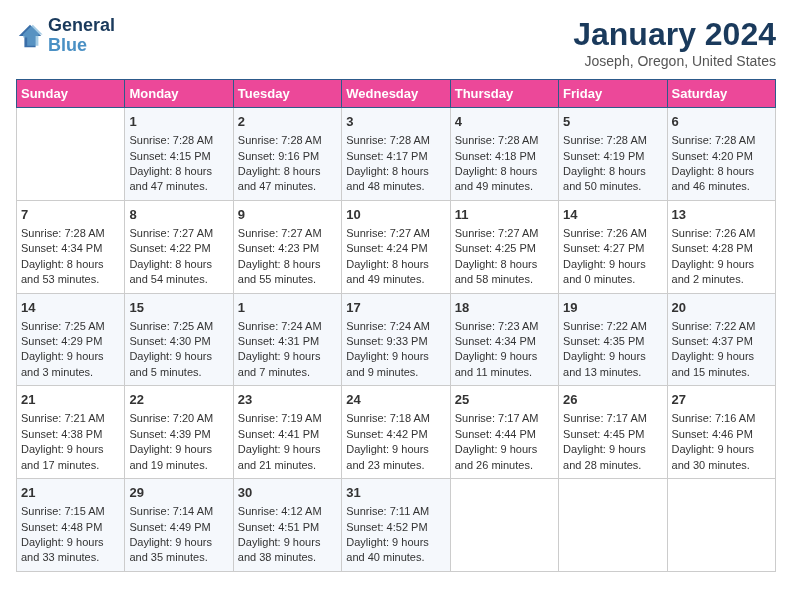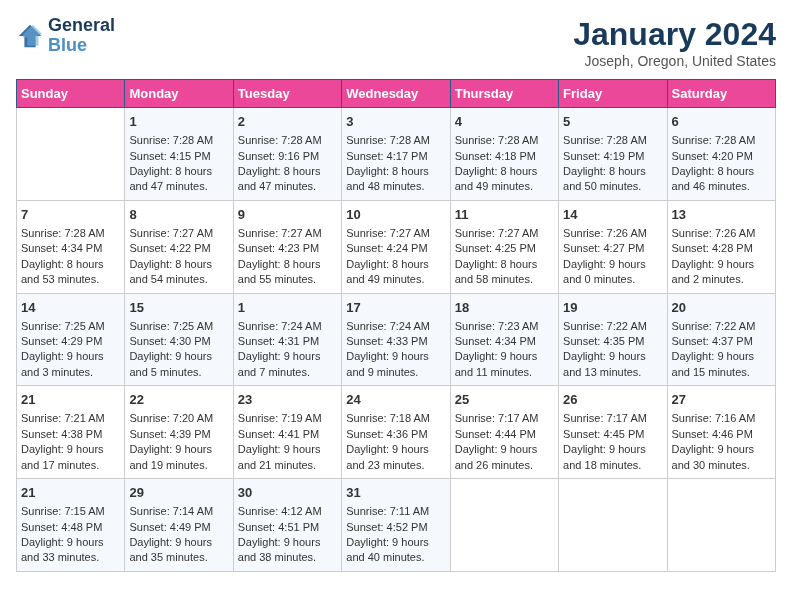--- a/index.html
+++ b/index.html
@@ -214,21 +214,21 @@
         </td>
         <td>
           <span class="day-num">1</span>
           <div>Sunrise: 7:24 AM</div>
           <div>Sunset: 4:31 PM</div>
           <div>Daylight: 9 hours and 7 minutes.</div>
         </td>
         <td>
           <span class="day-num">17</span>
           <div>Sunrise: 7:24 AM</div>
-          <div>Sunset: 4:33 PM</div>
+          <div>Sunset: 9:33 PM</div>
           <div>Daylight: 9 hours and 9 minutes.</div>
         </td>
         <td>
           <span class="day-num">18</span>
           <div>Sunrise: 7:23 AM</div>
           <div>Sunset: 4:34 PM</div>
           <div>Daylight: 9 hours and 11 minutes.</div>
         </td>
         <td>
           <span class="day-num">19</span>
@@ -258,34 +258,34 @@
         </td>
         <td>
           <span class="day-num">23</span>
           <div>Sunrise: 7:19 AM</div>
           <div>Sunset: 4:41 PM</div>
           <div>Daylight: 9 hours and 21 minutes.</div>
         </td>
         <td>
           <span class="day-num">24</span>
           <div>Sunrise: 7:18 AM</div>
-          <div>Sunset: 4:36 PM</div>
+          <div>Sunset: 4:42 PM</div>
           <div>Daylight: 9 hours and 23 minutes.</div>
         </td>
         <td>
           <span class="day-num">25</span>
           <div>Sunrise: 7:17 AM</div>
           <div>Sunset: 4:44 PM</div>
           <div>Daylight: 9 hours and 26 minutes.</div>
         </td>
         <td>
           <span class="day-num">26</span>
           <div>Sunrise: 7:17 AM</div>
           <div>Sunset: 4:45 PM</div>
-          <div>Daylight: 9 hours and 18 minutes.</div>
+          <div>Daylight: 9 hours and 28 minutes.</div>
         </td>
         <td>
           <span class="day-num">27</span>
           <div>Sunrise: 7:16 AM</div>
           <div>Sunset: 4:46 PM</div>
           <div>Daylight: 9 hours and 30 minutes.</div>
         </td>
       </tr>
       <tr>
         <td>

